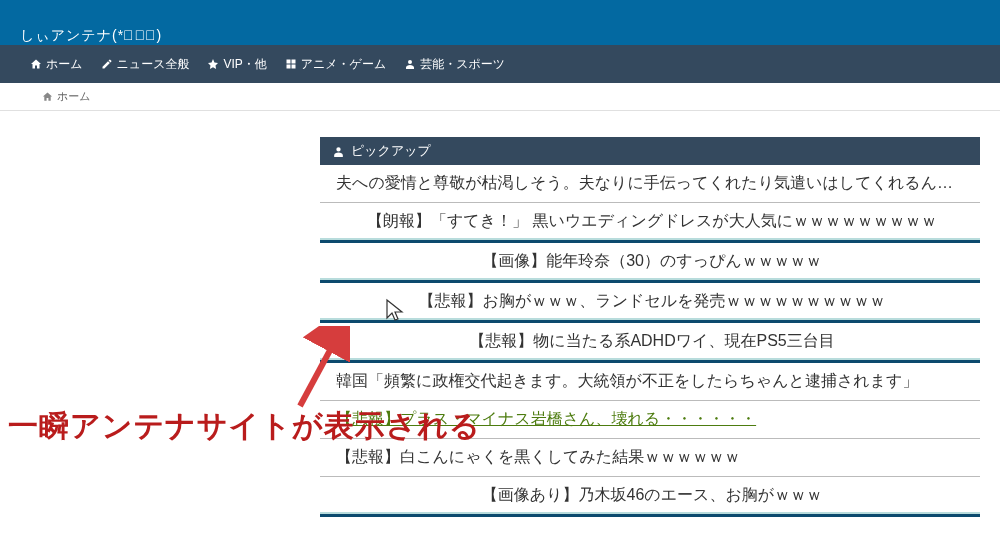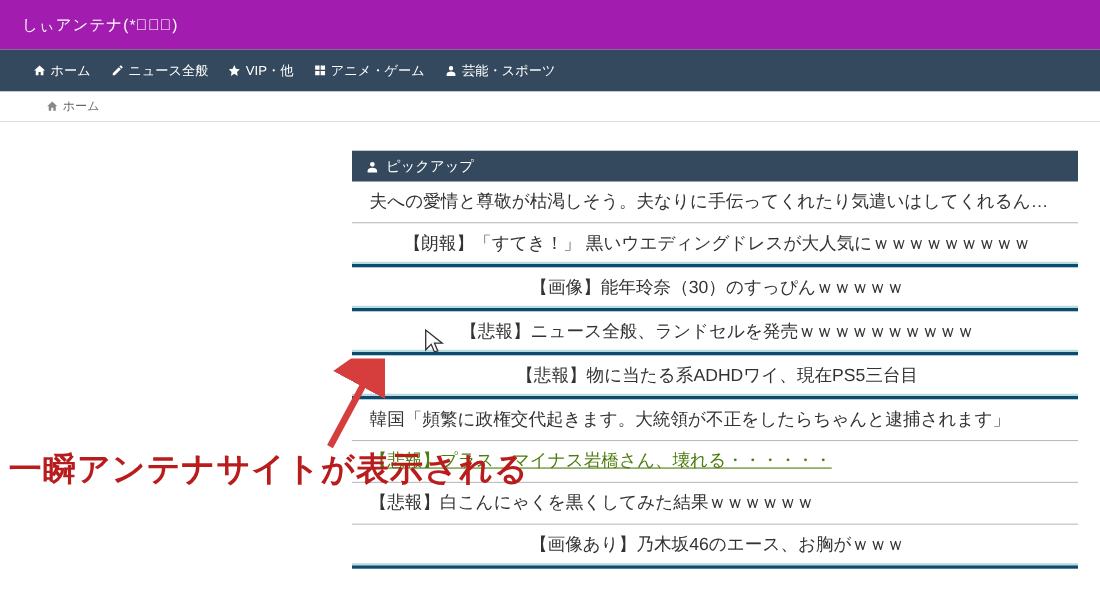--- a/index.html
+++ b/index.html
@@ -5,25 +5,25 @@
   * { box-sizing: border-box; margin: 0; padding: 0; }
   body {
     font-family: "Meiryo", "Hiragino Kaku Gothic Pro", sans-serif;
     background: #fff;
     width: 1000px;
     height: 552px;
     overflow: hidden;
     position: relative;
   }
   .header {
-    background: #a21caf;
+    background: #0369a1;
     color: #fff;
     height: 45px;
     display: flex;
-    align-items: center;
+    align-items: flex-end;
     padding: 0 20px;
     font-size: 14px;
     letter-spacing: 1px;
   }
   .nav {
     background: #34495e;
     height: 38px;
     display: flex;
     align-items: center;
     padding: 0 30px;
@@ -149,21 +149,21 @@
 <div class="content">
   <div class="panel-header">
     <svg viewBox="0 0 24 24">
         <path d="M12 12a4 4 0 100-8 4 4 0 000 8zm0 2c-4 0-8 2-8 5v3h16v-3c0-3-4-5-8-5z"></path>
       </svg>
     <span>ピックアップ</span>
   </div>
   <div class="list-item">夫への愛情と尊敬が枯渇しそう。夫なりに手伝ってくれたり気遣いはしてくれるんだけど</div>
   <div class="list-item double-bd">【朗報】「すてき！」 黒いウエディングドレスが大人気にｗｗｗｗｗｗｗｗｗ</div>
   <div class="list-item double-bd">【画像】能年玲奈（30）のすっぴんｗｗｗｗｗ</div>
-  <div class="list-item double-bd">【悲報】ニュース全般、ランドセルを発売ｗｗｗｗｗｗｗｗｗｗ</div>
+  <div class="list-item double-bd">【悲報】お胸がｗｗｗ、ランドセルを発売ｗｗｗｗｗｗｗｗｗｗ</div>
   <div class="list-item double-bd">【悲報】物に当たる系ADHDワイ、現在PS5三台目</div>
   <div class="list-item">韓国「頻繁に政権交代起きます。大統領が不正をしたらちゃんと逮捕されます」</div>
   <div class="list-item highlight">【悲報】プラス・マイナス岩橋さん、壊れる・・・・・・</div>
   <div class="list-item">【悲報】白こんにゃくを黒くしてみた結果ｗｗｗｗｗｗ</div>
   <div class="list-item double-bd">【画像あり】乃木坂46のエース、お胸がｗｗｗ</div>
 
 </div>
 
 <div class="overlay-text">一瞬アンテナサイトが表示される</div>
 

